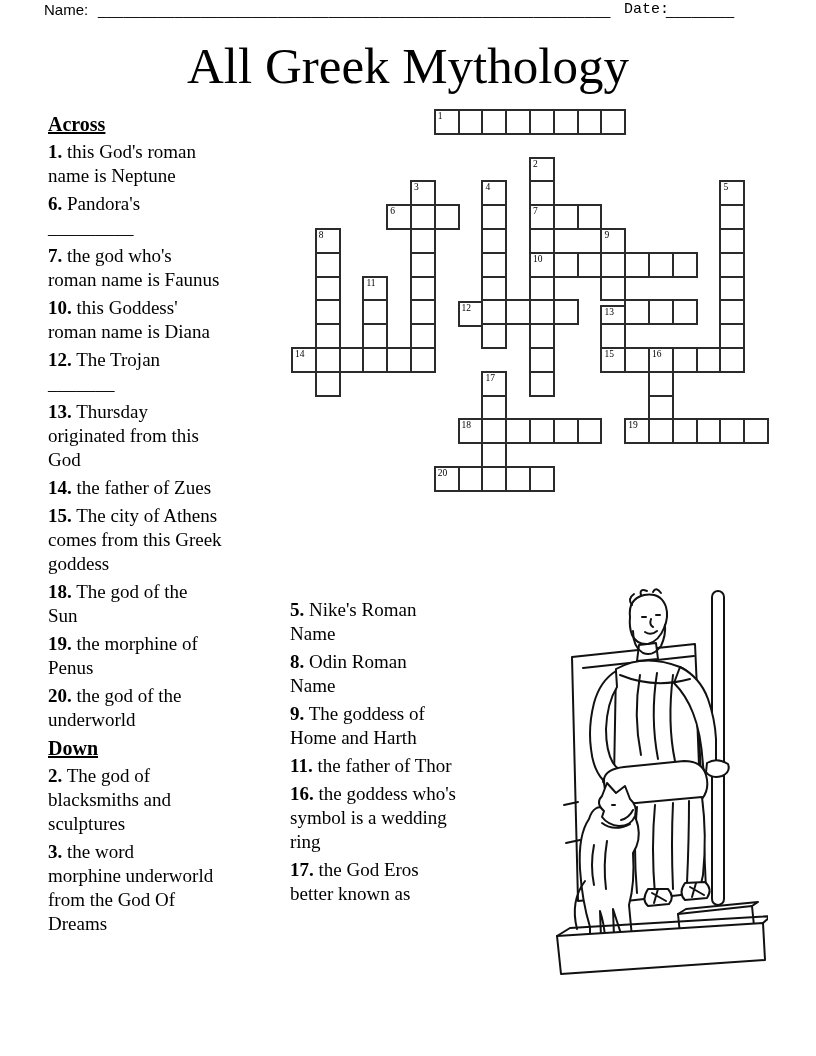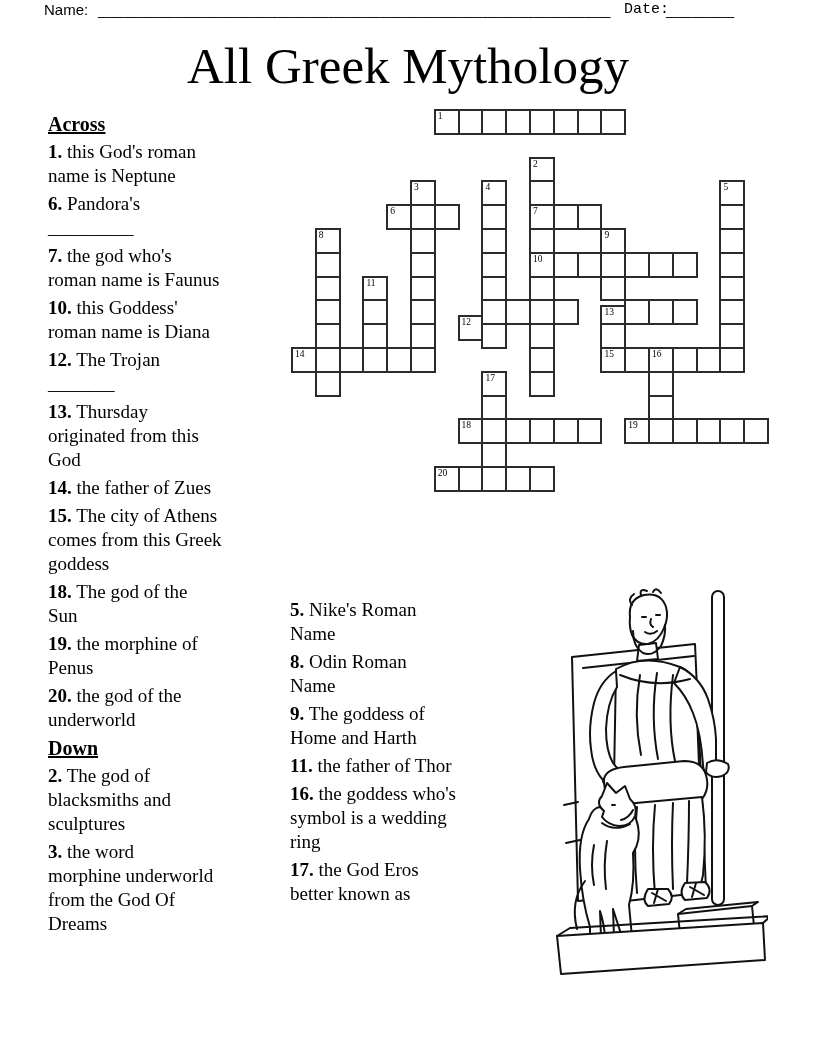--- a/index.html
+++ b/index.html
@@ -166,21 +166,21 @@
     <div class="cell" style="left: 576.6px; top: 251.8px;"></div>
     <div class="cell" style="left: 624.2px; top: 251.8px;"></div>
     <div class="cell" style="left: 648px; top: 251.8px;"></div>
     <div class="cell" style="left: 671.8px; top: 251.8px;"></div>
     <div class="cell" style="left: 362.4px; top: 275.6px;">
       <span class="n">11</span>
     </div>
     <div class="cell" style="left: 362.4px; top: 299.4px;"></div>
     <div class="cell" style="left: 362.4px; top: 323.2px;"></div>
     <div class="cell" style="left: 362.4px; top: 347px;"></div>
-    <div class="cell" style="left: 457.6px; top: 315px;">
+    <div class="cell" style="left: 457.6px; top: 301px;">
       <span class="n">12</span>
     </div>
     <div class="cell" style="left: 505.2px; top: 299.4px;"></div>
     <div class="cell" style="left: 552.8px; top: 299.4px;"></div>
     <div class="cell" style="left: 624.2px; top: 299.4px;"></div>
     <div class="cell" style="left: 648px; top: 299.4px;"></div>
     <div class="cell" style="left: 671.8px; top: 299.4px;"></div>
     <div class="cell" style="left: 291px; top: 347px;">
       <span class="n">14</span>
     </div>

